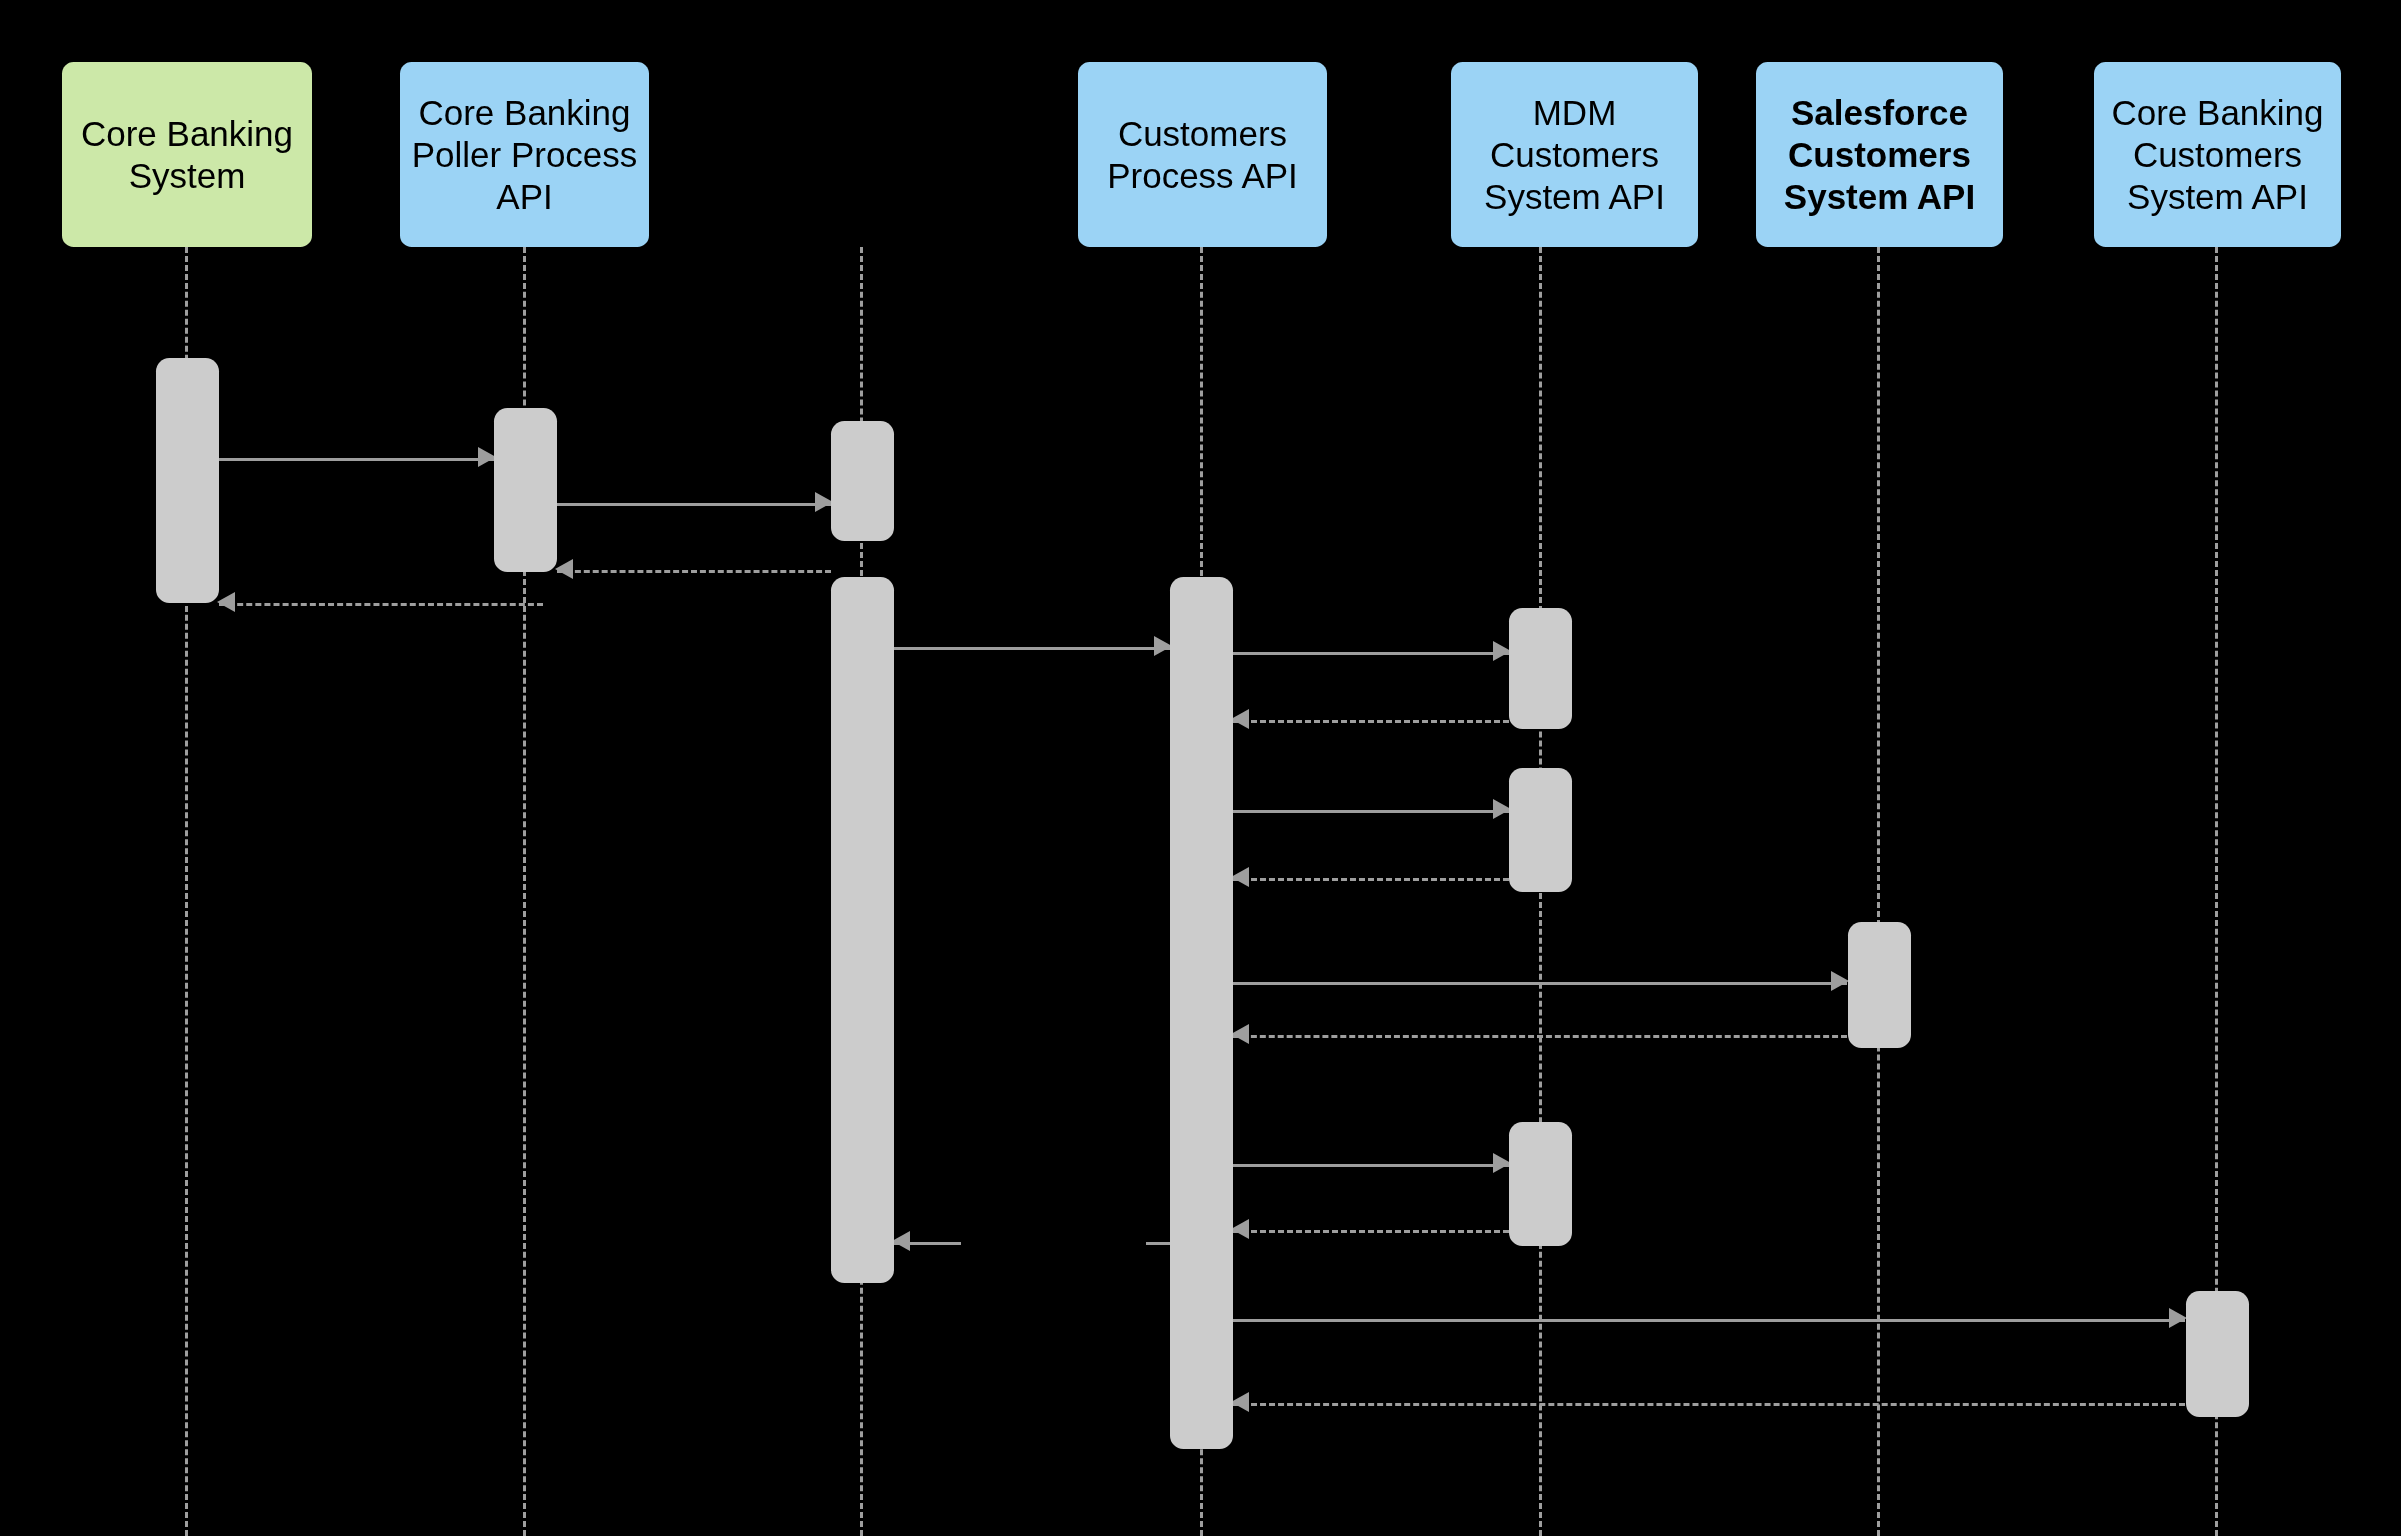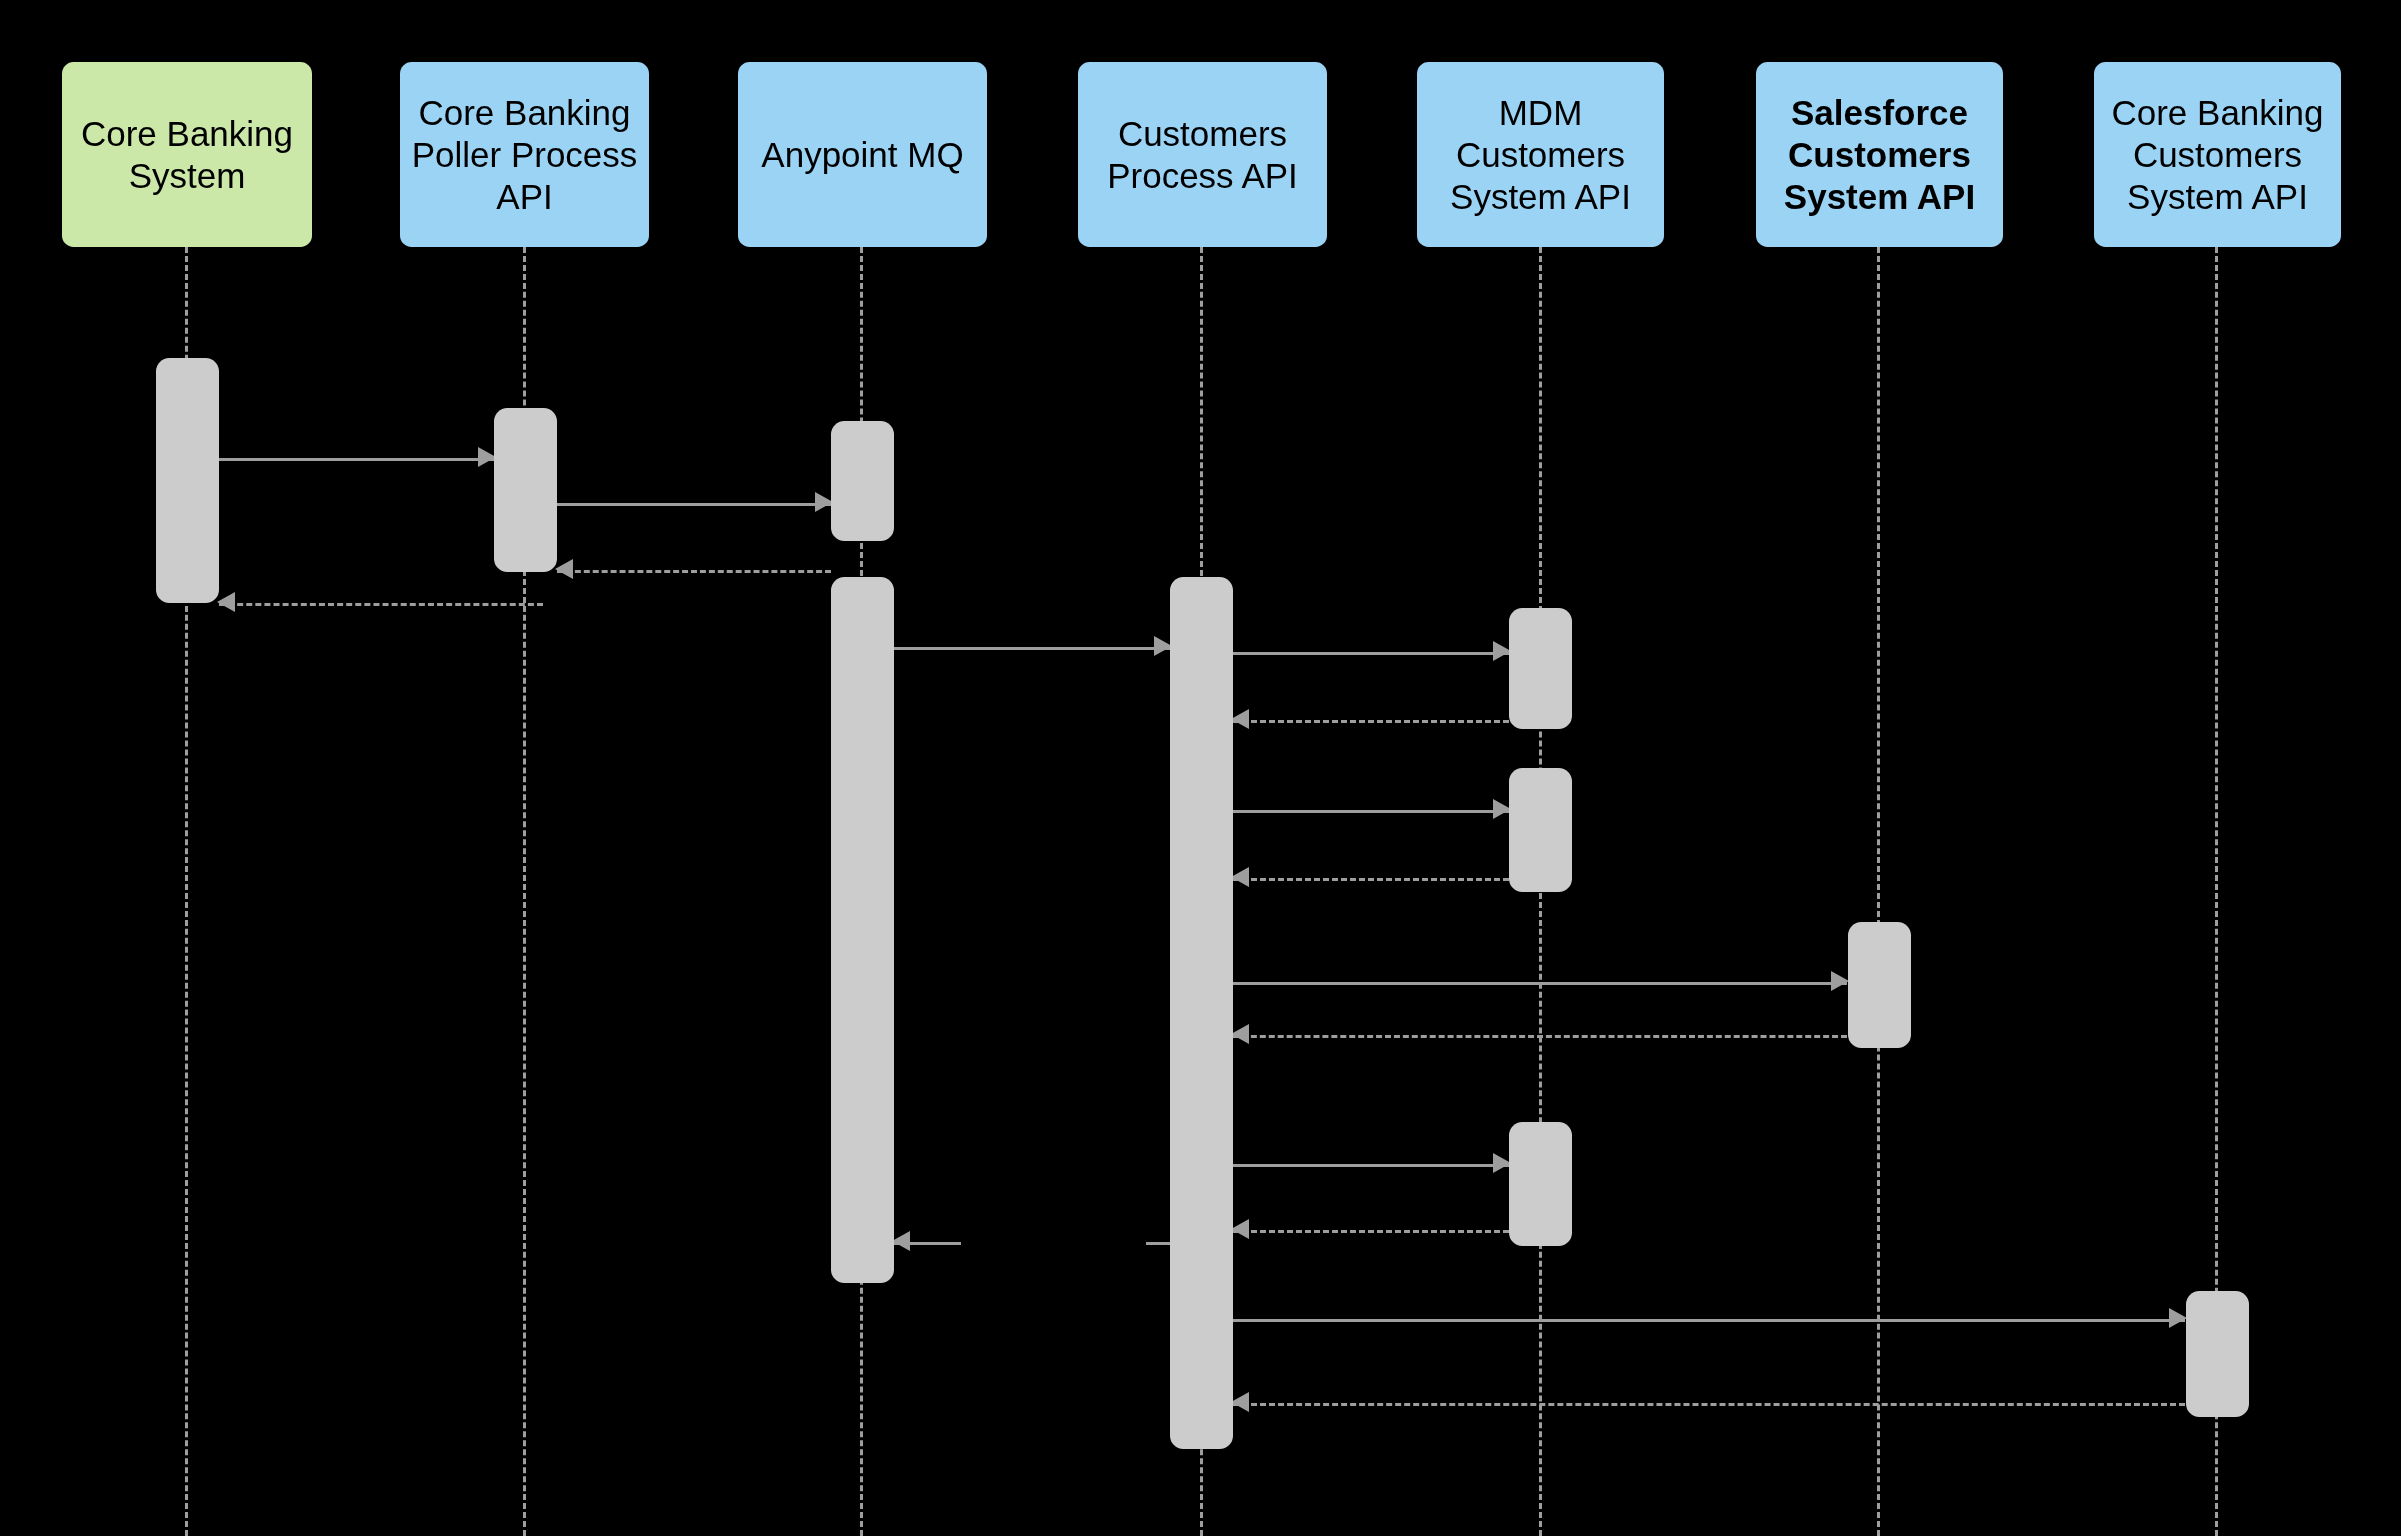--- a/index.html
+++ b/index.html
@@ -155,24 +155,23 @@
     <div class="activation" style="left: 1509px; top: 608px; width: 63px; height: 121px; background: rgb(204, 204, 204);"></div>
     <div class="activation" style="left: 1509px; top: 768px; width: 63px; height: 124px; background: rgb(204, 204, 204);"></div>
     <div class="activation" style="left: 1848px; top: 922px; width: 63px; height: 126px; background: rgb(204, 204, 204);"></div>
     <div class="activation" style="left: 1509px; top: 1122px; width: 63px; height: 124px; background: rgb(204, 204, 204);"></div>
     <div class="activation" style="left: 2186px; top: 1291px; width: 63px; height: 126px; background: rgb(204, 204, 204);"></div>
     <div class="participant" style="left: 62px; top: 62px; width: 250px; height: 185px; background: rgb(204, 232, 168);">Core Banking
 System</div>
     <div class="participant" style="left: 400px; top: 62px; width: 249px; height: 185px; background: rgb(155, 211, 245);">Core Banking
 Poller Process
 API</div>
-    <div class="participant" style="left: 738px; top: 62px; width: 249px; height: 185px; background: rgb(155, 211, 245);">Anypoint MQ</div>
     <div class="participant" style="left: 1078px; top: 62px; width: 249px; height: 185px; background: rgb(155, 211, 245);">Customers
 Process API</div>
-    <div class="participant" style="left: 1417px; top: 62px; width: 247px; height: 185px; background: rgb(155, 211, 245);">MDM
+    <div class="participant" style="left: 1451px; top: 62px; width: 247px; height: 185px; background: rgb(155, 211, 245);">MDM
 Customers
 System API</div>
     <div class="participant" style="left: 1756px; top: 62px; width: 247px; height: 185px; background: rgb(155, 211, 245); font-weight: bold;">Salesforce
 Customers
 System API</div>
     <div class="participant" style="left: 2094px; top: 62px; width: 247px; height: 185px; background: rgb(155, 211, 245);">Core Banking
 Customers
 System API</div>
   </div>
 

